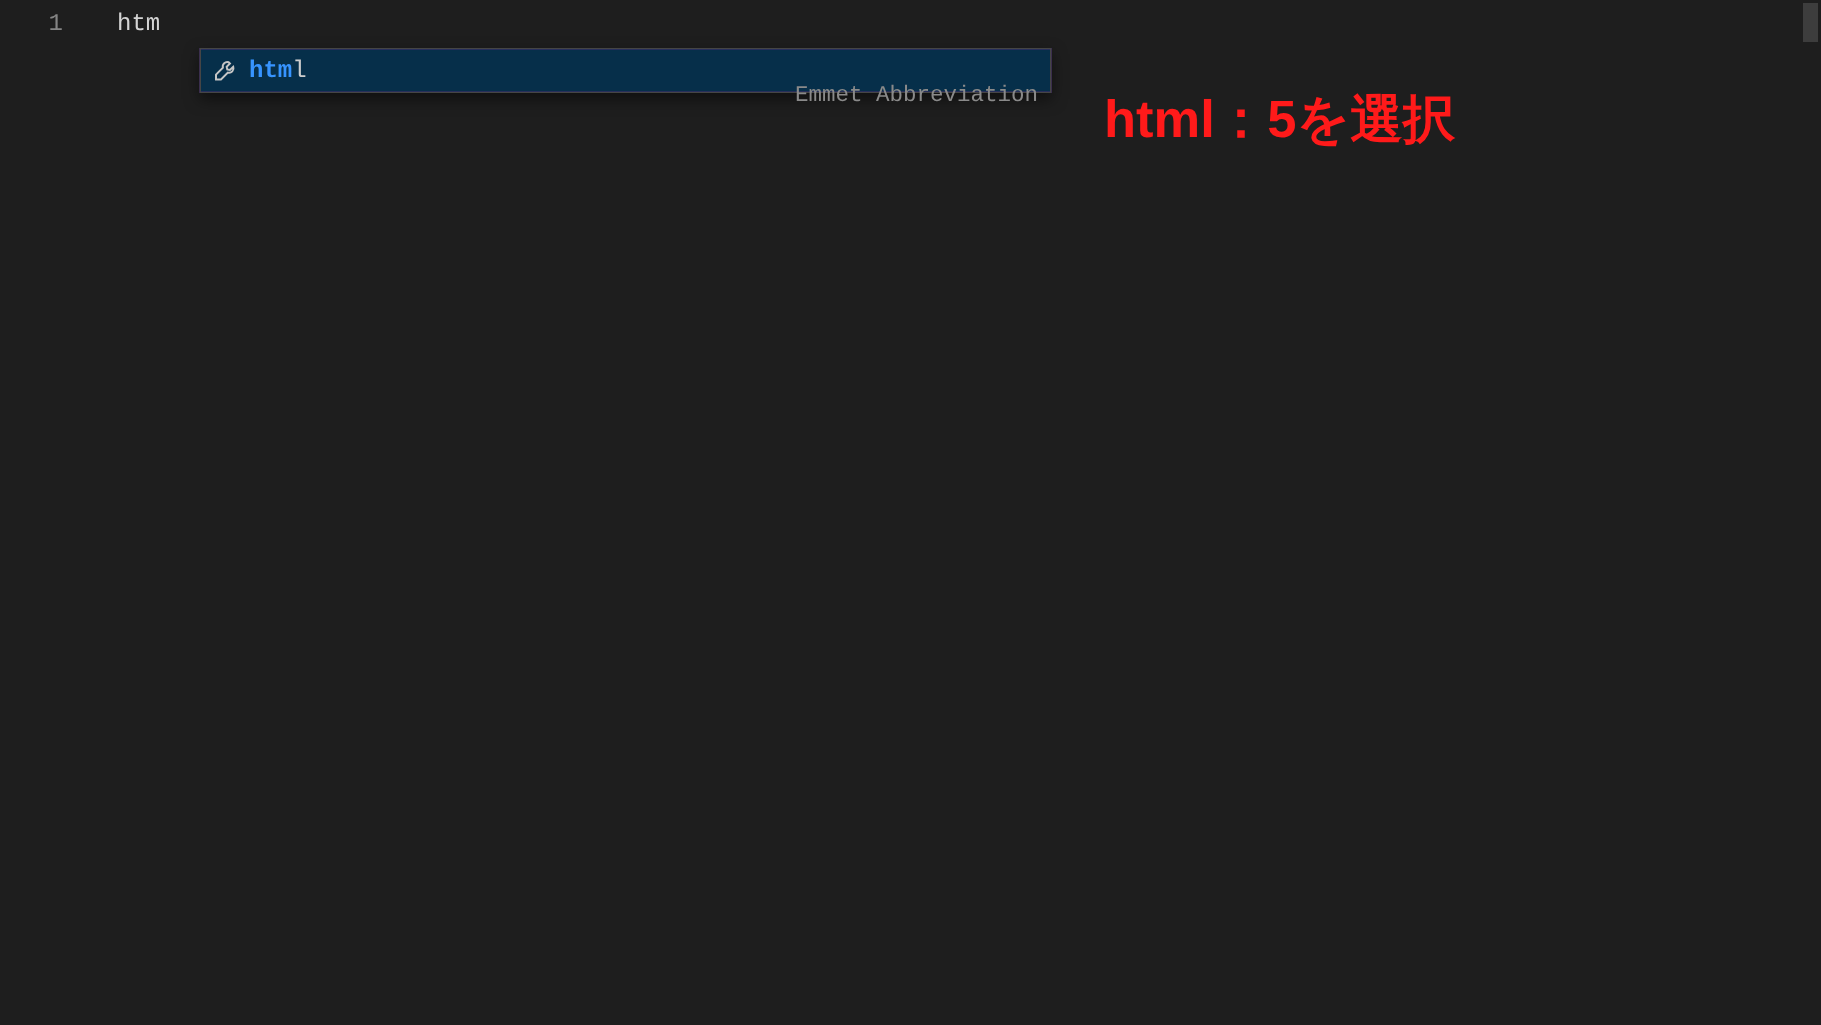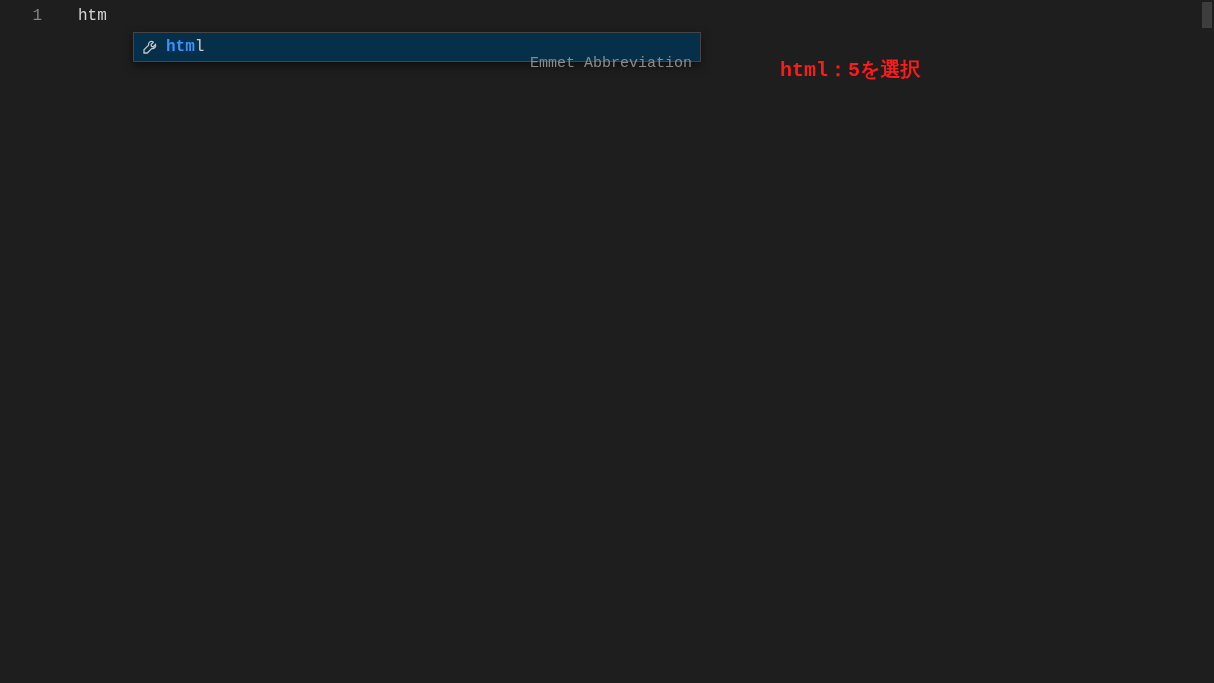--- a/index.html
+++ b/index.html
@@ -93,26 +93,26 @@
   }
   .suggest-detail {
     margin-left: auto;
     color: #8a8a8a;
     font-size: 15px;
     font-family: Consolas, "Courier New", monospace;
     margin-top: 32px;
   }
   .annotation {
     position: absolute;
-    left: 780px;
+    left: 736px;
     top: 56px;
     color: #ff1a1a;
     font-weight: bold;
-    font-size: 20px;
-    font-family: Liberation Mono, monospace;
+    font-size: 35px;
+    font-family: Liberation Sans, sans-serif;
     white-space: nowrap;
   }
   .scrollbar-track {
     position: absolute;
     right: 0;
     top: 0;
     width: 14px;
     height: 100%;
     background: transparent;
   }

